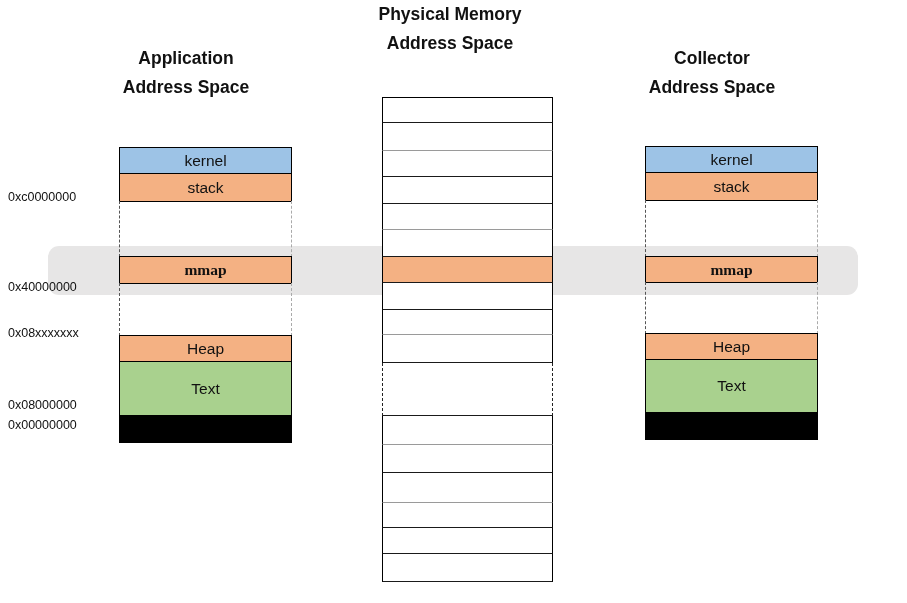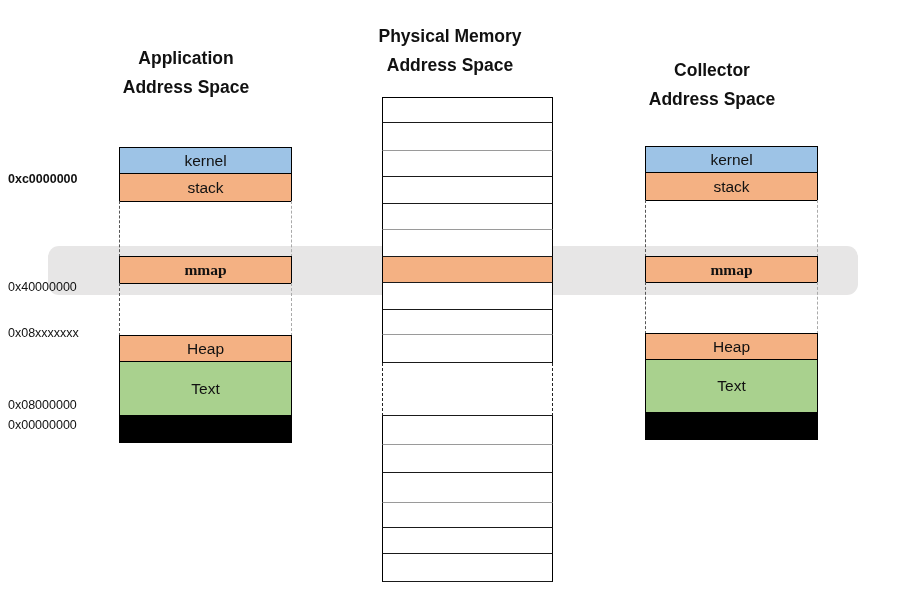--- a/index.html
+++ b/index.html
@@ -38,25 +38,25 @@
 </style>
 </head>
 <body>
 
 <div class="band" id="band" style="left: 48px; top: 246px; width: 810px; height: 49px; background: rgb(231, 230, 230);"></div>
 
 <div class="title" id="title-app" style="left: 186px; top: 44px;">
   <div>Application</div>
   <div>Address Space</div>
 </div>
-<div class="title" id="title-phys" style="left: 450px; top: 22px;">
+<div class="title" id="title-phys" style="left: 450px; top: 0;">
   <div>Physical Memory</div>
   <div>Address Space</div>
 </div>
-<div class="title" id="title-col" style="left: 712px; top: 56px;">
+<div class="title" id="title-col" style="left: 712px; top: 44px;">
   <div>Collector</div>
   <div>Address Space</div>
 </div>
 
 <div class="col" id="col-app" style="left: 99px; top: 0px; width: 173px; height: 603px;">
     <div class="seg bordered" style="top: 147px; height: 27px; background: rgb(157, 195, 230);">
       <span>kernel</span>
     </div>
     <div class="seg bordered" style="top: 173px; height: 29px; background: rgb(244, 177, 131);">
       <span>stack</span>
@@ -108,18 +108,18 @@
     <div class="seg bordered" style="top: 333px; height: 27px; background: rgb(244, 177, 131);">
       <span>Heap</span>
     </div>
     <div class="seg bordered" style="top: 359px; height: 54px; background: rgb(169, 209, 142);">
       <span>Text</span>
     </div>
     <div class="seg bordered" style="top: 412px; height: 28px; background: rgb(0, 0, 0); border: none;"></div>
   </div>
 
 <div id="addr-labels">
-    <div class="addr" style="top: 170px; font-weight: bold;">0xc0000000</div>
+    <div class="addr" style="top: 188px;">0xc0000000</div>
     <div class="addr" style="top: 278px;">0x40000000</div>
     <div class="addr" style="top: 324px;">0x08xxxxxxx</div>
     <div class="addr" style="top: 396px;">0x08000000</div>
     <div class="addr" style="top: 416px;">0x00000000</div>
   </div>
 
 </body></html>

